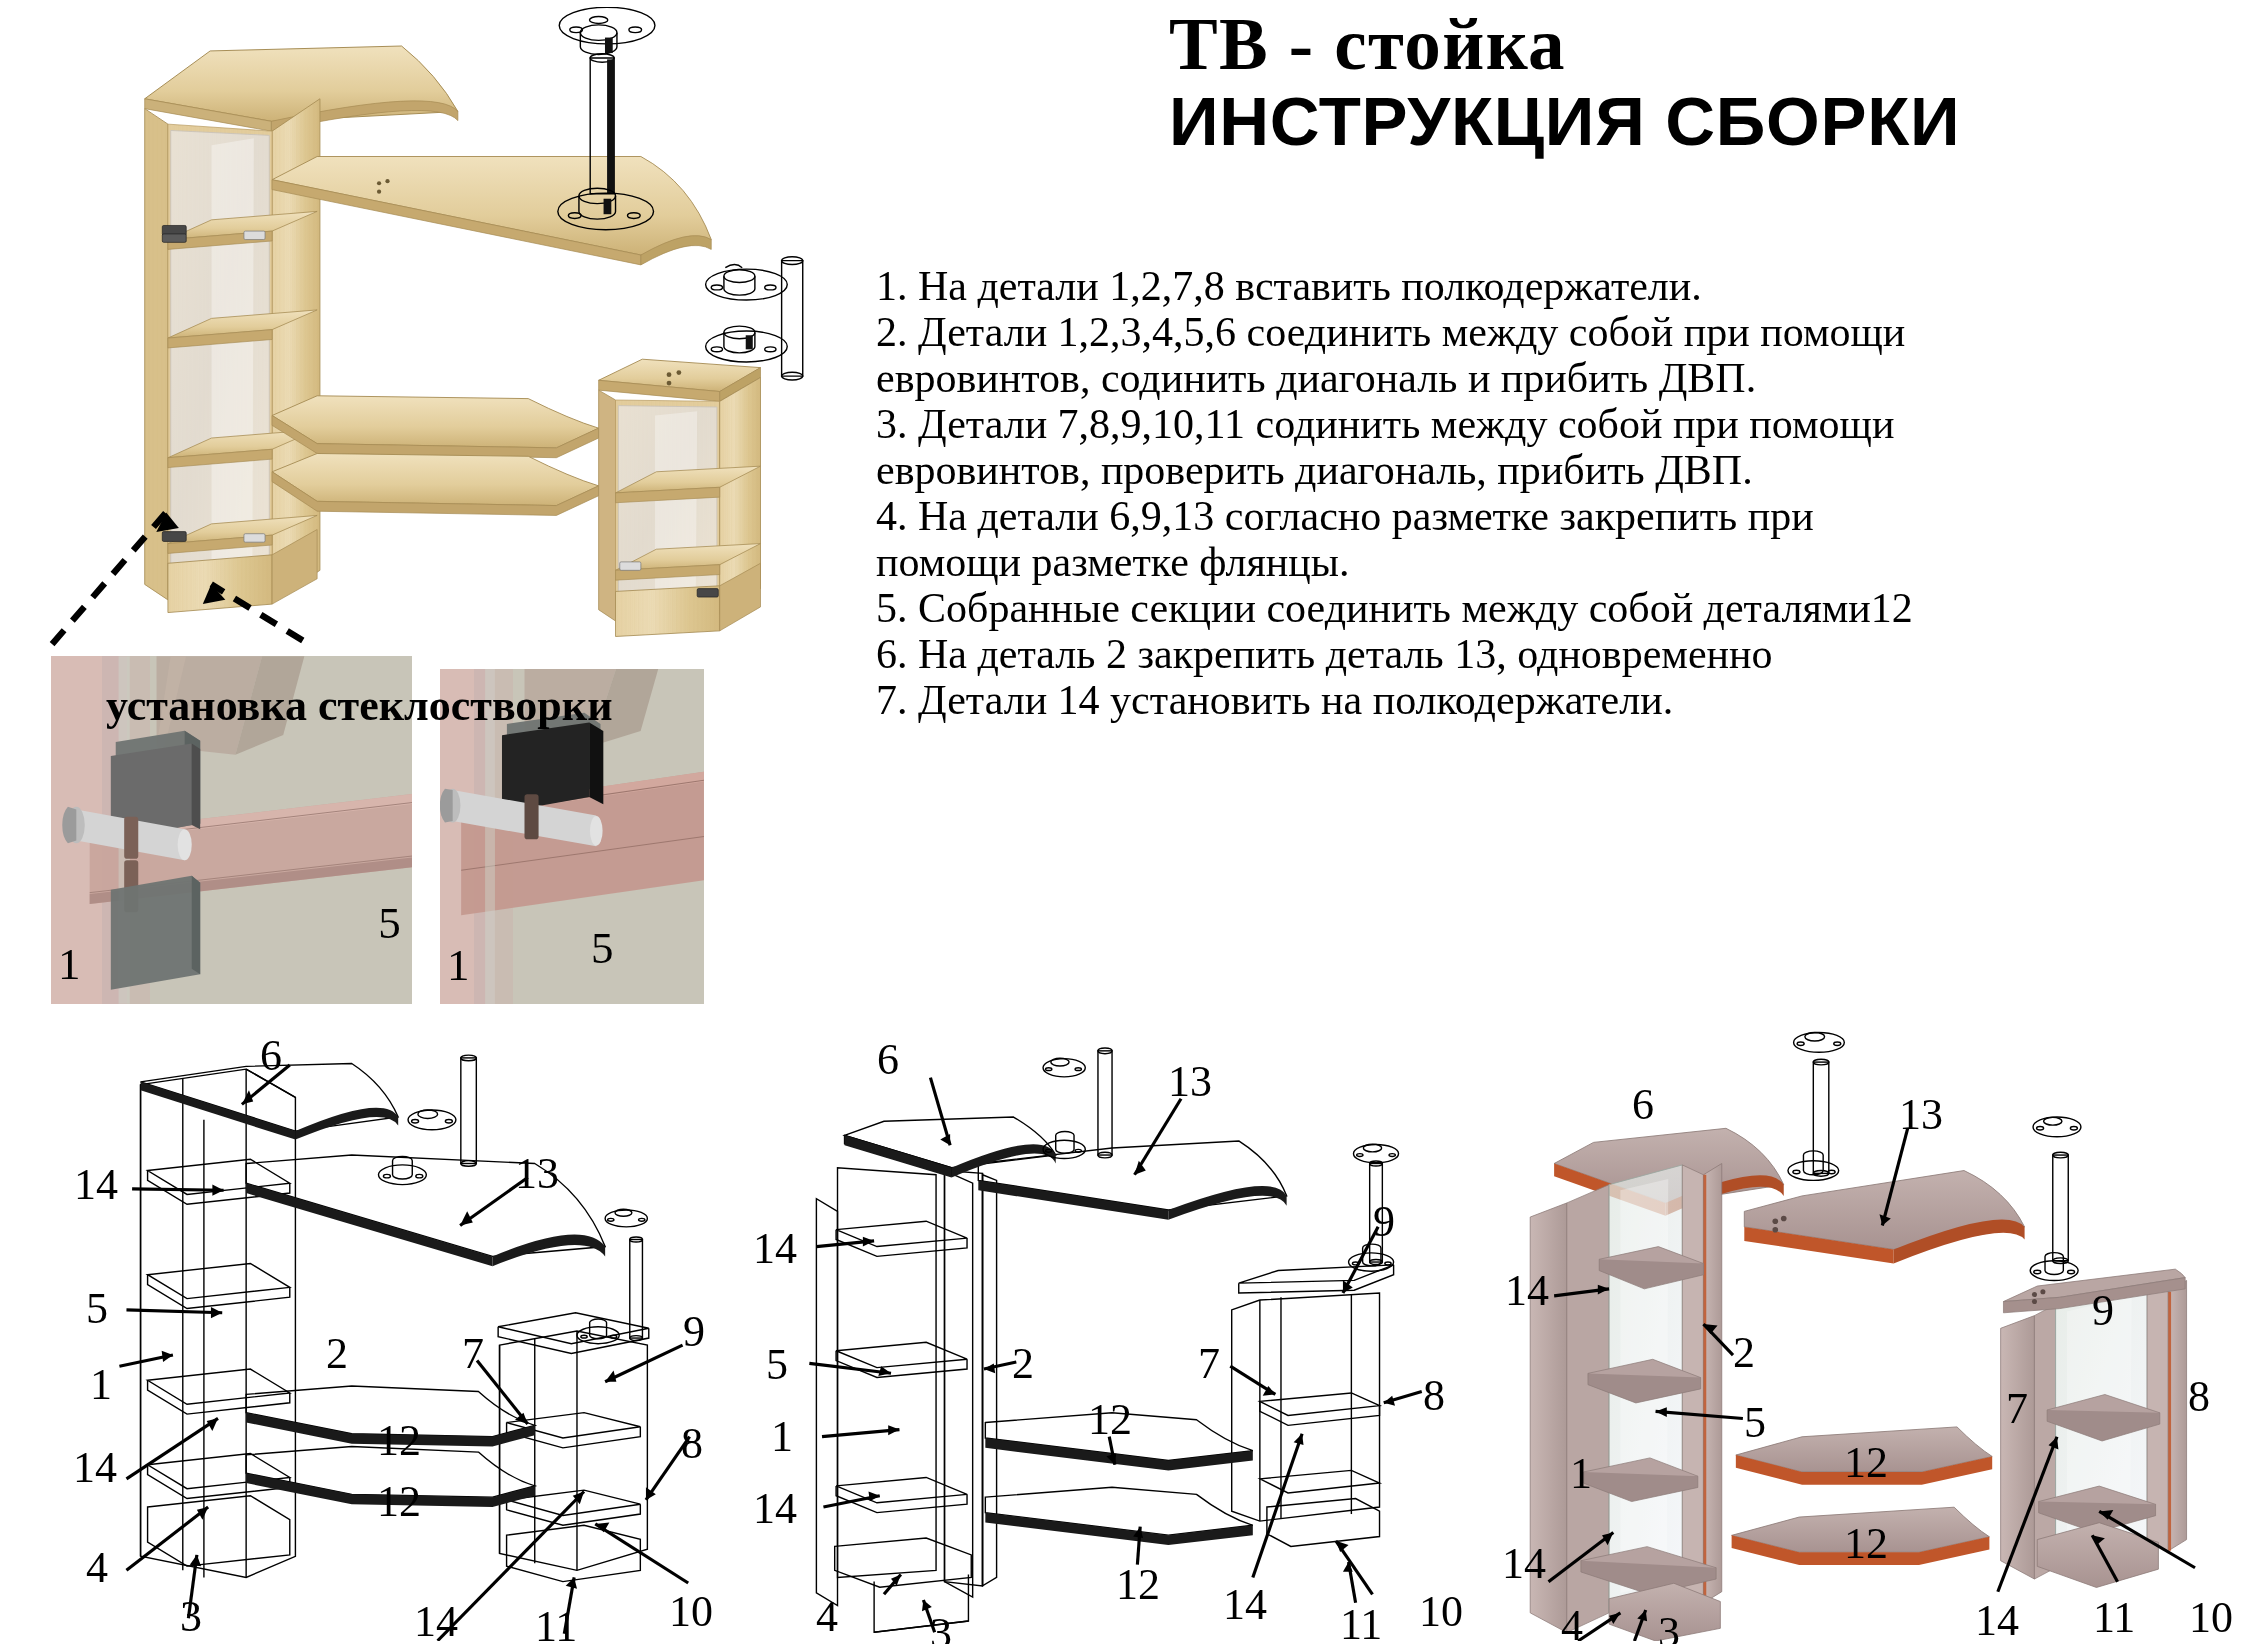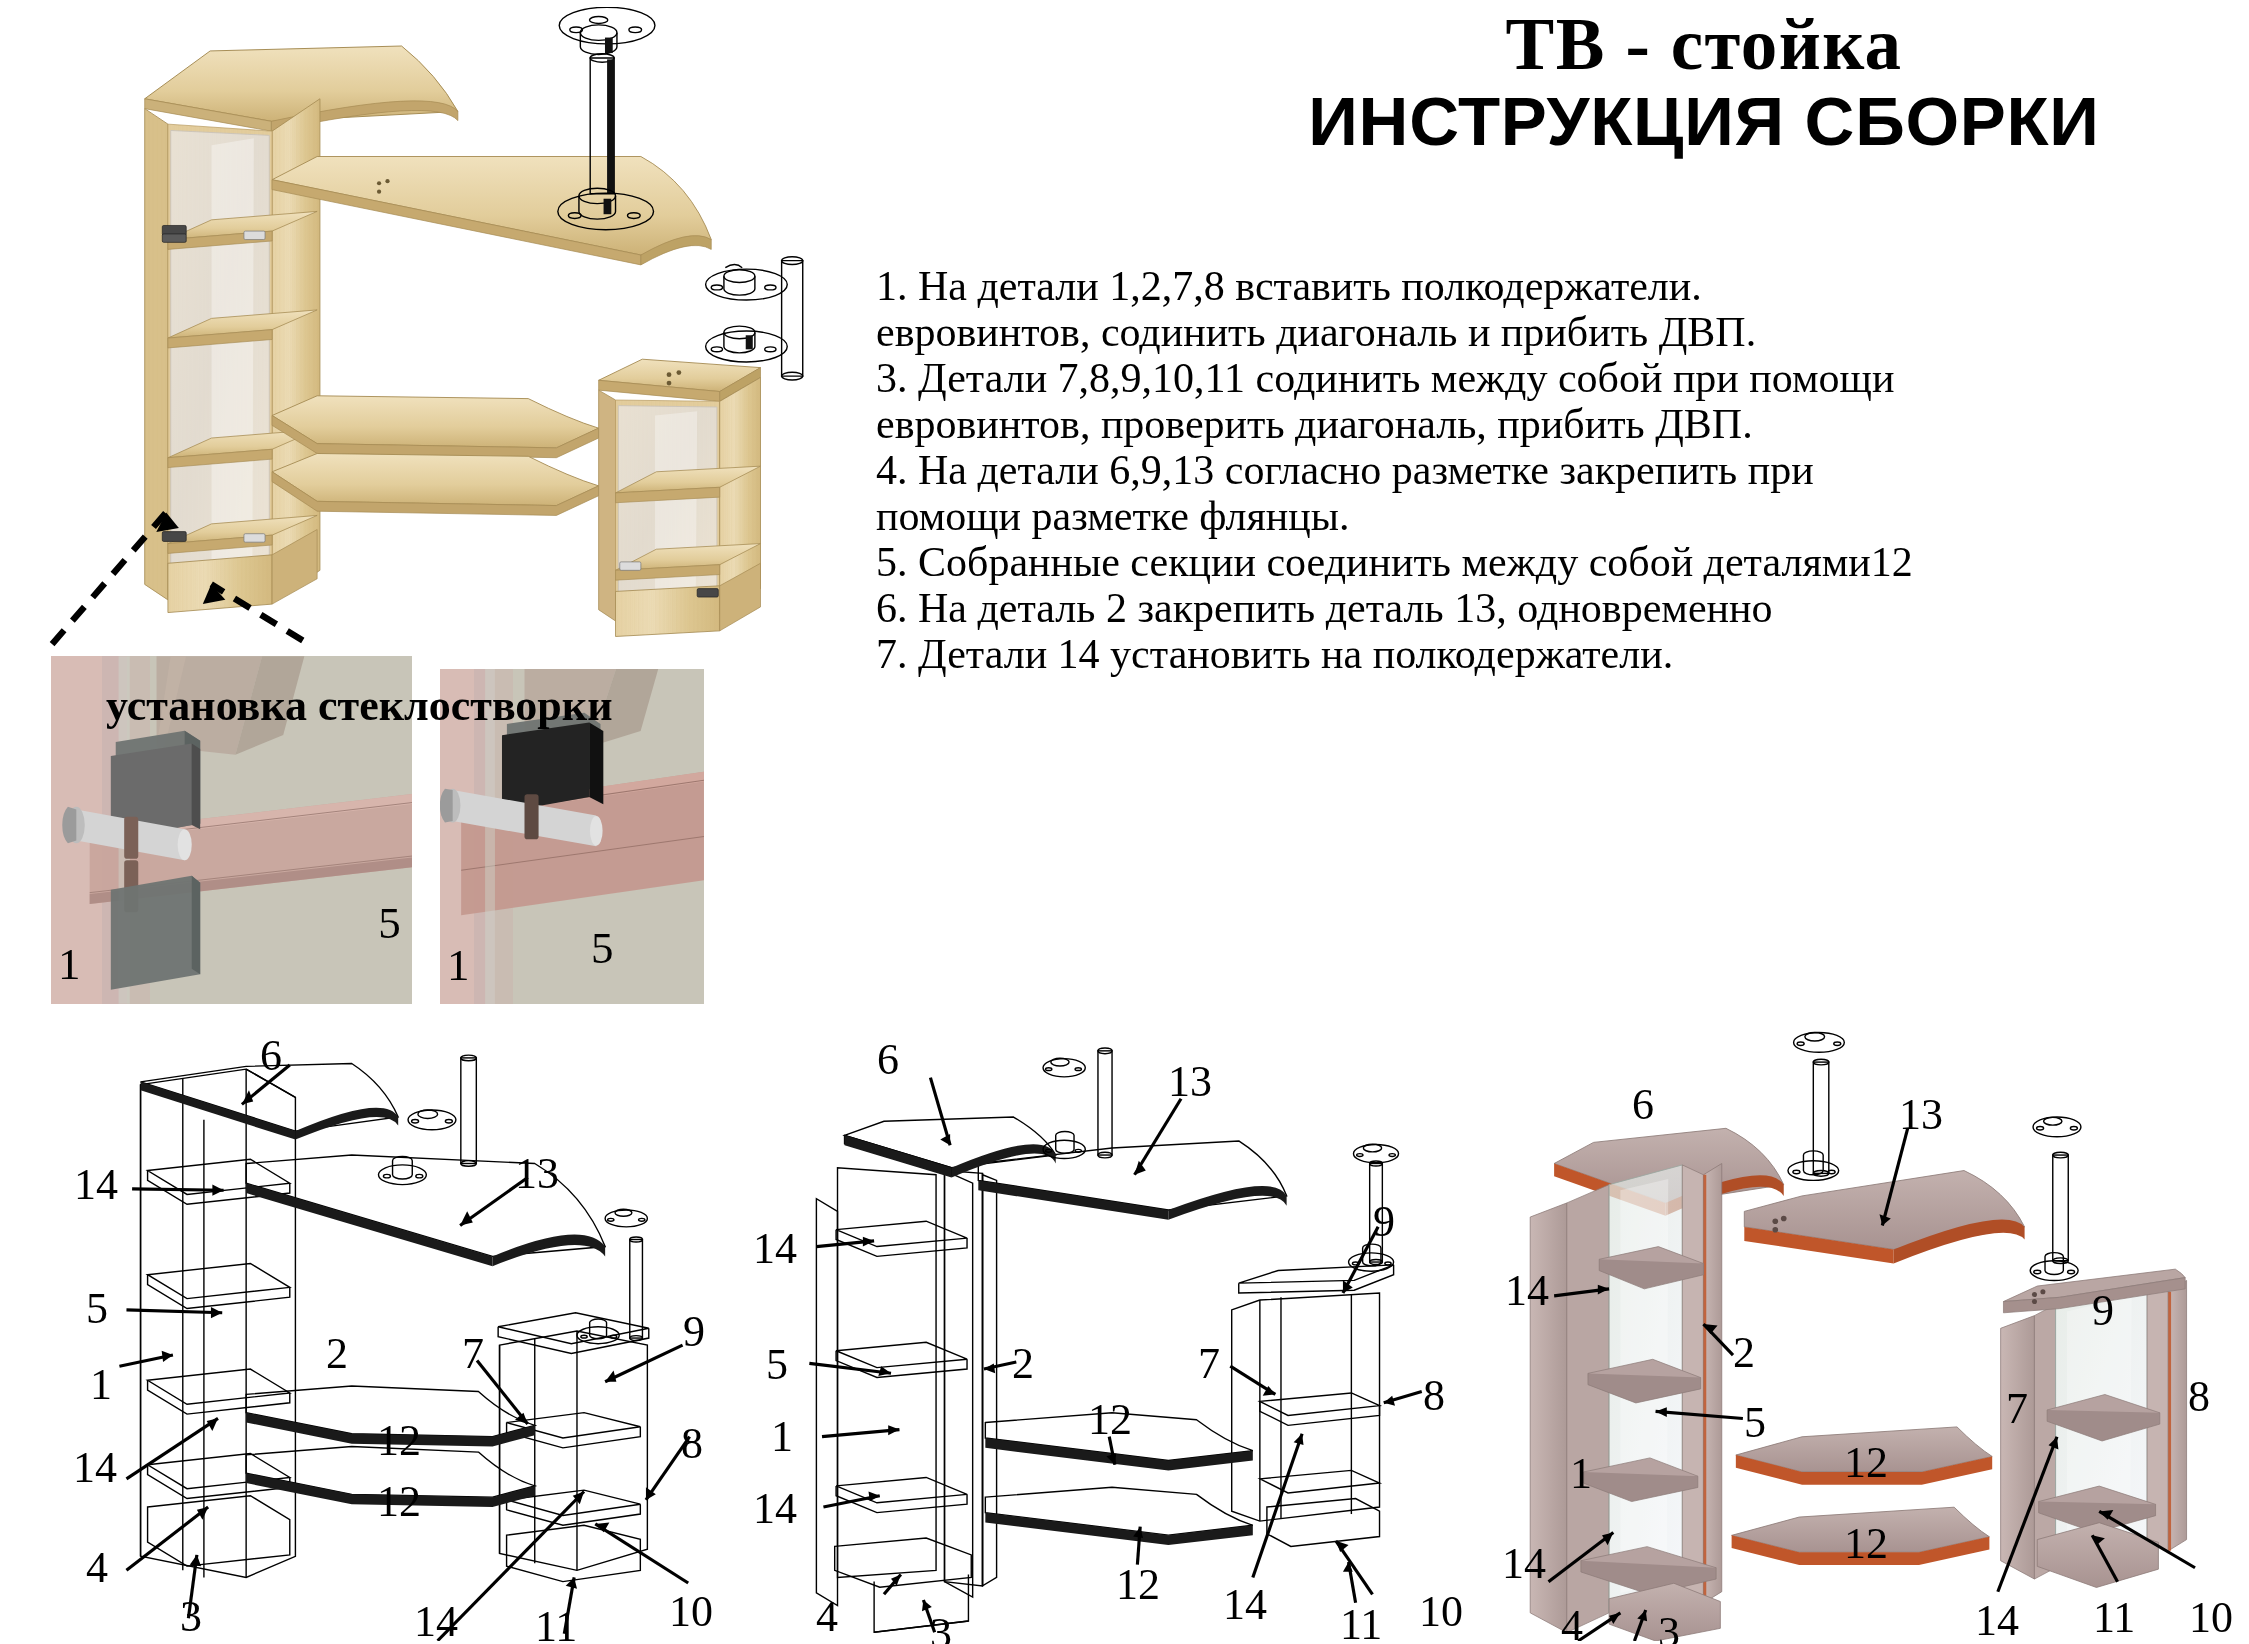--- a/index.html
+++ b/index.html
@@ -2,21 +2,21 @@
 <html lang="ru" style="font-size:11.3px"><head>
 <meta charset="utf-8">
 <style>
   html,body{margin:0;padding:0;background:#fff;}
   body{width:2250px;height:1645px;position:relative;overflow:hidden;
        font-family:"Liberation Serif", serif;color:#000;}
   .abs{position:absolute;}
   .nosel{user-select:none;}
 
   
-  #title-block{left:1169px;top:5.6px;width:1070px;text-align:center;}
+  #title-block{left:1169px;top:5.6px;width:1070px;}
   .title-line1{font-family:"Liberation Serif",serif;font-weight:bold;font-size:73px;
                letter-spacing:1.4px;line-height:1.08;white-space:nowrap;}
   .title-line2{font-family:"Liberation Sans",sans-serif;font-weight:bold;font-size:69px;
                letter-spacing:0.7px;line-height:1.1;white-space:nowrap;}
 
   
   #instructions{left:876px;top:263px;width:1362px;}
   .instr-line{font-family:"Liberation Serif",serif;font-size:42px;line-height:46px;
               white-space:nowrap;letter-spacing:0px;}
   .instr-cont{padding-left:0px;}
@@ -42,20 +42,21 @@
 </head>
 <body>
 
 <div class="abs nosel" id="title-block">
   <div class="title-line1">ТВ - стойка</div>
   <div class="title-line2">ИНСТРУКЦИЯ СБОРКИ</div>
 </div>
 
 <div class="abs nosel" id="instructions">
   <div class="instr-line">1. На детали 1,2,7,8 вставить полкодержатели.</div>
+  <div class="instr-line">2. Детали 1,2,3,4,5,6 соединить между собой при помощи</div>
   <div class="instr-line instr-cont">евровинтов, содинить диагональ и прибить ДВП.</div>
   <div class="instr-line">3. Детали 7,8,9,10,11 содинить между собой при помощи</div>
   <div class="instr-line instr-cont">евровинтов, проверить диагональ, прибить ДВП.</div>
   <div class="instr-line">4. На детали 6,9,13 согласно разметке закрепить при</div>
   <div class="instr-line instr-cont">помощи разметке флянцы.</div>
   <div class="instr-line">5. Собранные секции соединить между собой деталями12</div>
   <div class="instr-line">6. На деталь 2 закрепить деталь 13, одновременно</div>
   <div class="instr-line">7. Детали 14 установить на полкодержатели.</div>
 </div>
 

